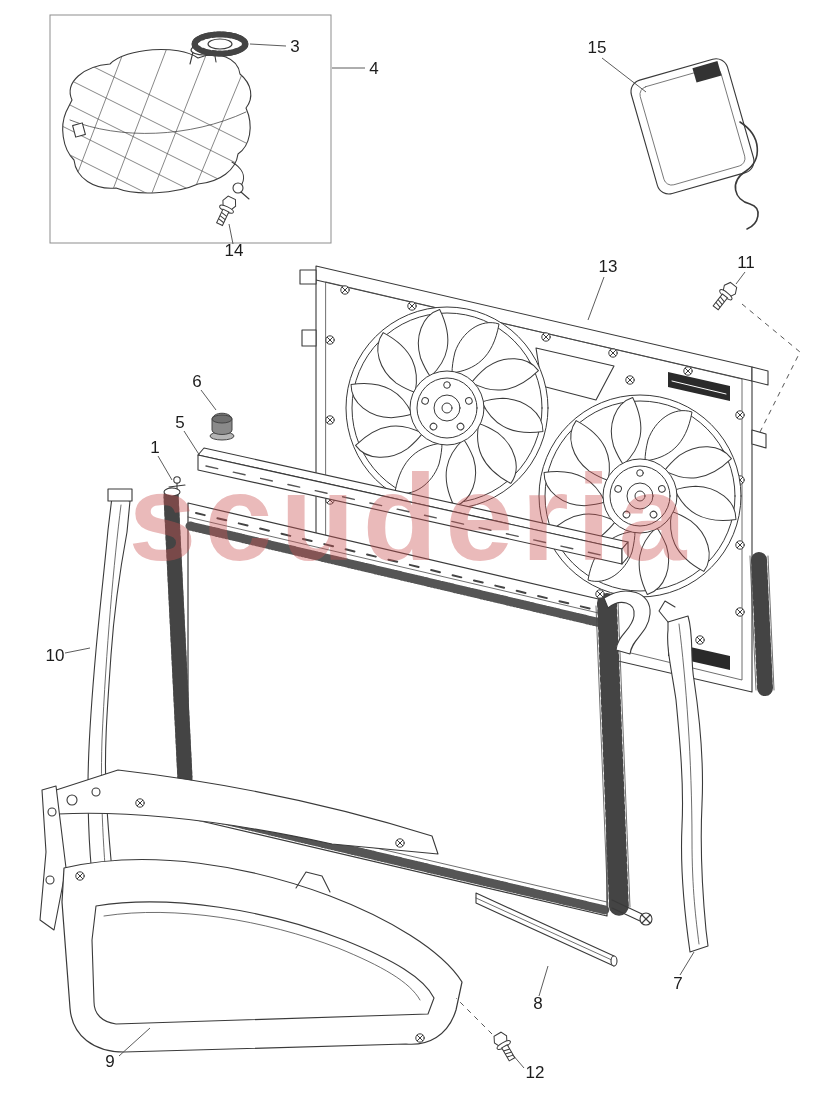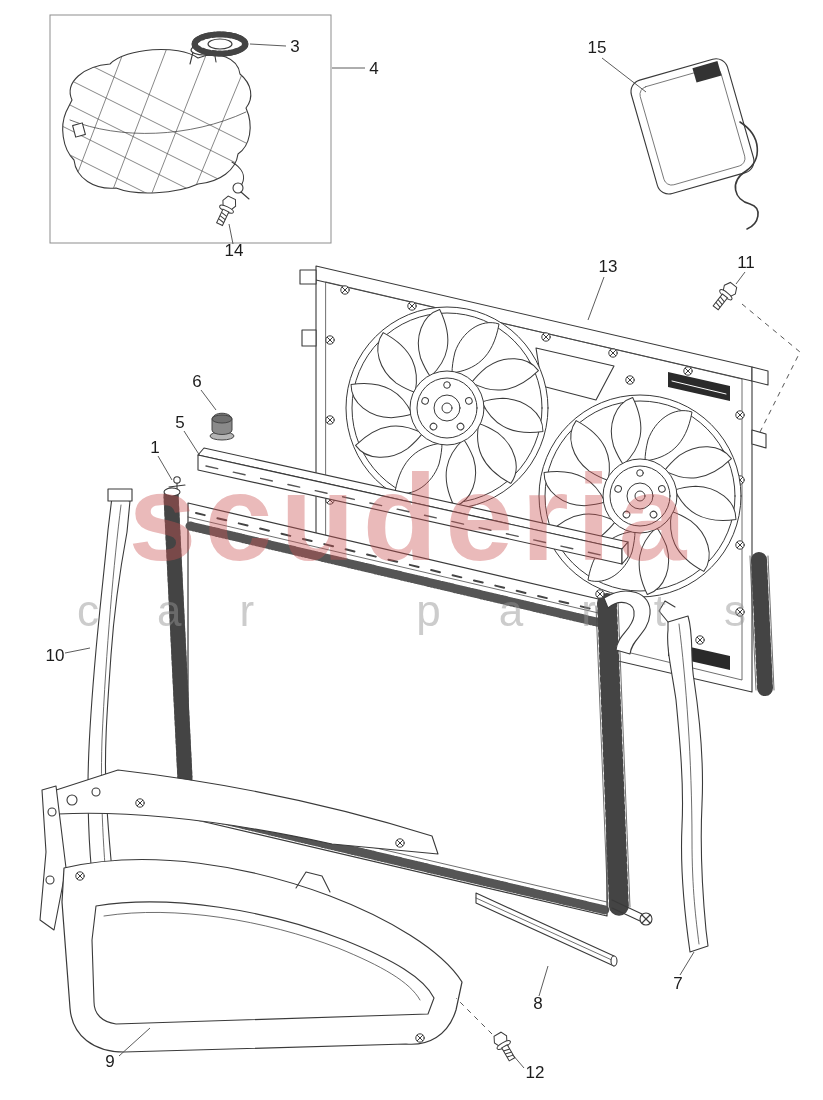--- a/index.html
+++ b/index.html
@@ -303,16 +303,15 @@
     <text class="plabel" x="55" y="661">10</text>
     <text class="plabel" x="678" y="989">7</text>
     <text class="plabel" x="538" y="1009">8</text>
     <text class="plabel" x="110" y="1067">9</text>
     <text class="plabel" x="535" y="1078">12</text>
   </g>
 </svg>
 
 <div class="watermark">
   <div class="wm-main">scuderia</div>
-  <div class="wm-sub">car parts</div>
 </div>
 
 </div>
 
 </body></html>

